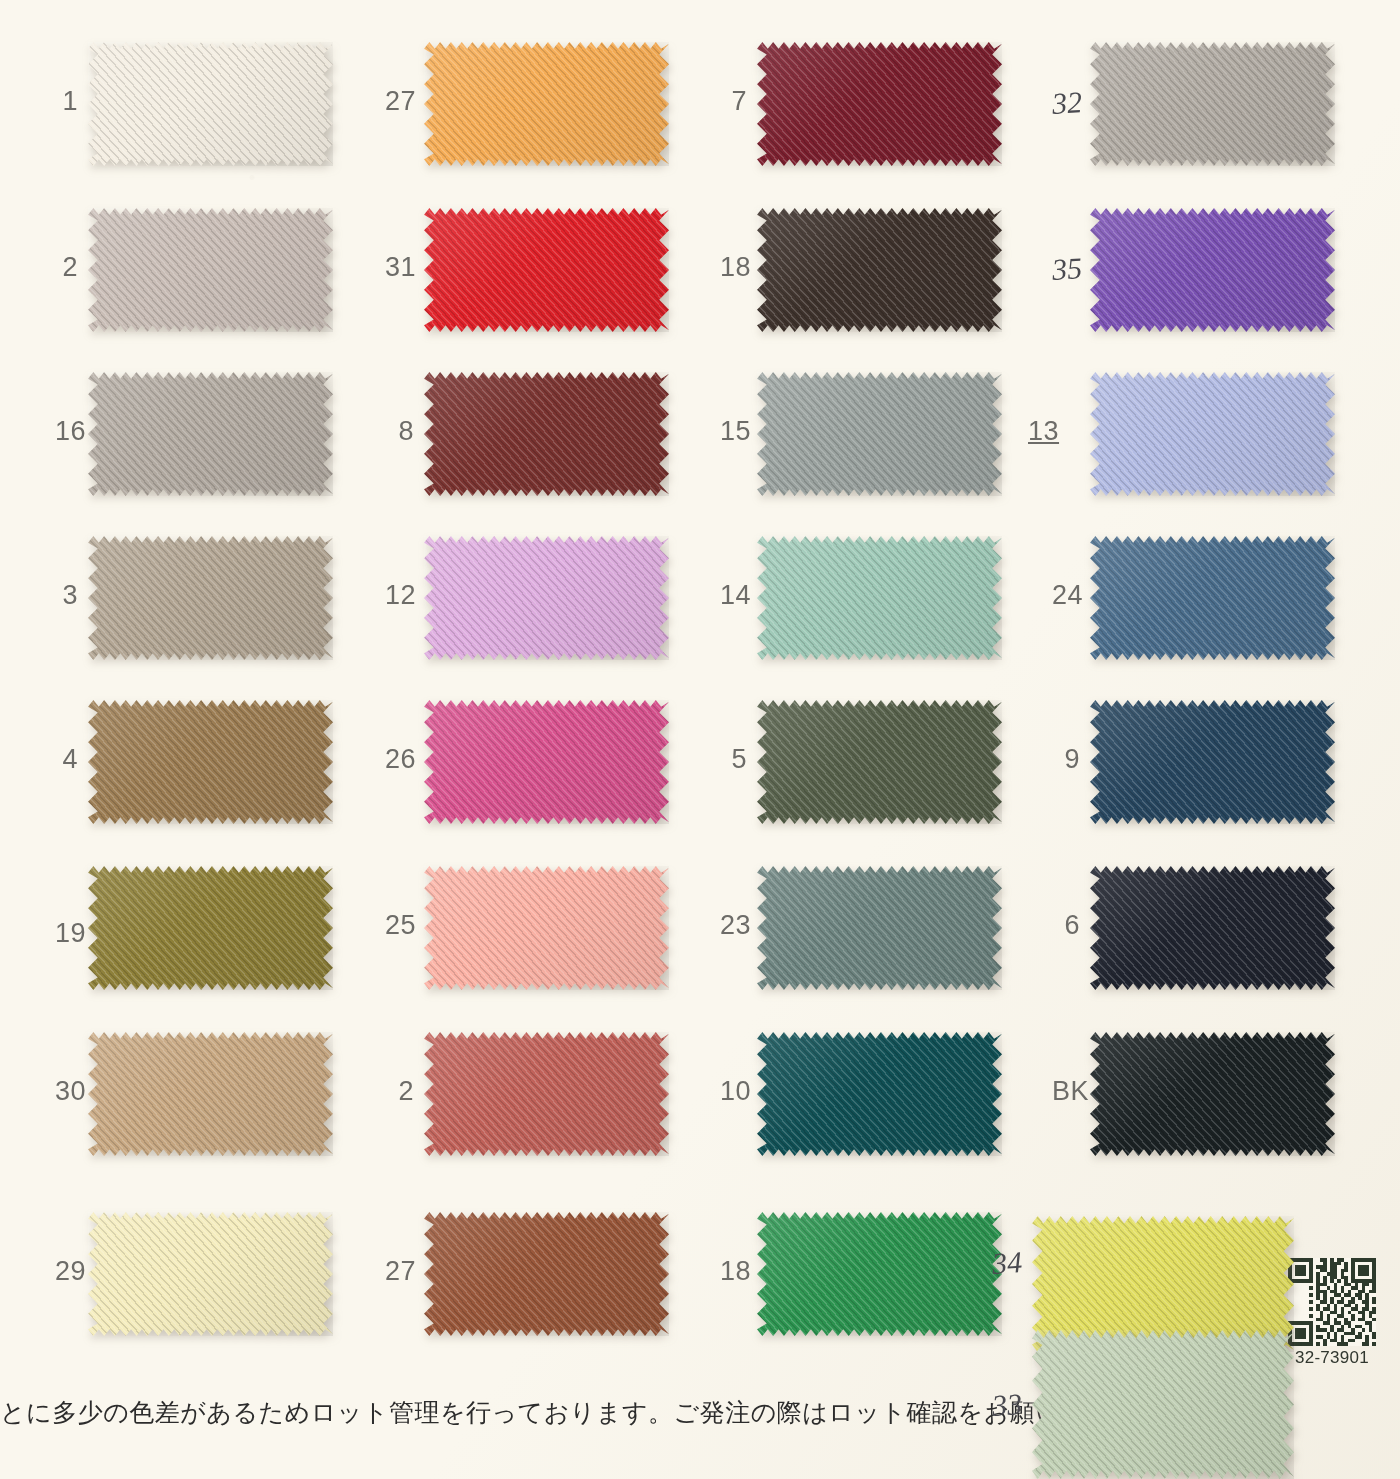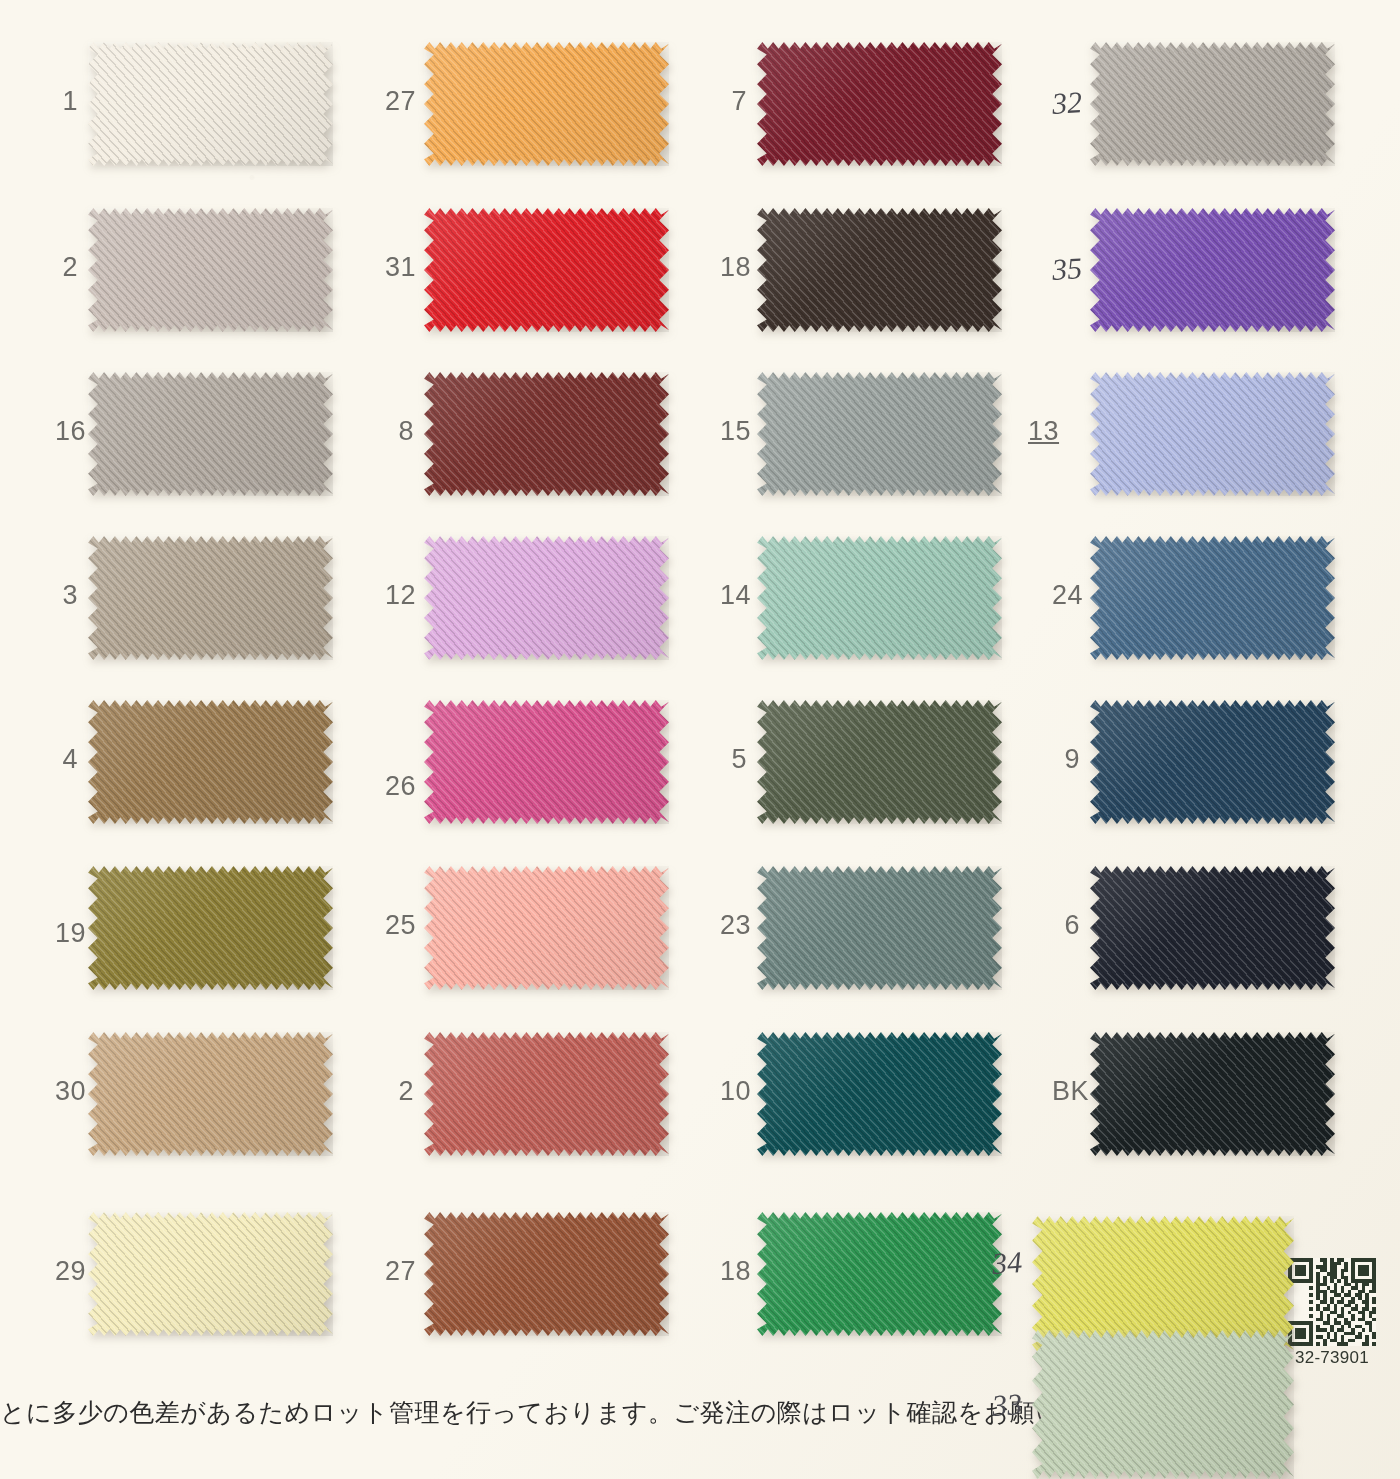--- a/index.html
+++ b/index.html
@@ -202,21 +202,21 @@
         </div>
       </div>
       <div class="swatch-cell">
         <div class="swatch-label" style="left: 385px; top: 582px; text-align: right; width: 29px;">12</div>
         <div class="chip" style="left: 424px; top: 536px; width: 245px; height: 124px;">
           <div class="weave" style="background: rgb(223, 174, 224);"></div>
           <div class="sheen"></div>
         </div>
       </div>
       <div class="swatch-cell">
-        <div class="swatch-label" style="left: 385px; top: 746px; text-align: left; width: 29px; margin-top: 27px;">26</div>
+        <div class="swatch-label" style="left: 385px; top: 746px; text-align: left; width: 29px;">26</div>
         <div class="chip" style="left: 424px; top: 700px; width: 245px; height: 124px;">
           <div class="weave" style="background: rgb(217, 83, 143);"></div>
           <div class="sheen"></div>
         </div>
       </div>
       <div class="swatch-cell">
         <div class="swatch-label" style="left: 385px; top: 912px; text-align: right; width: 29px;">25</div>
         <div class="chip" style="left: 424px; top: 866px; width: 245px; height: 124px;">
           <div class="weave" style="background: rgb(251, 178, 165);"></div>
           <div class="sheen"></div>

